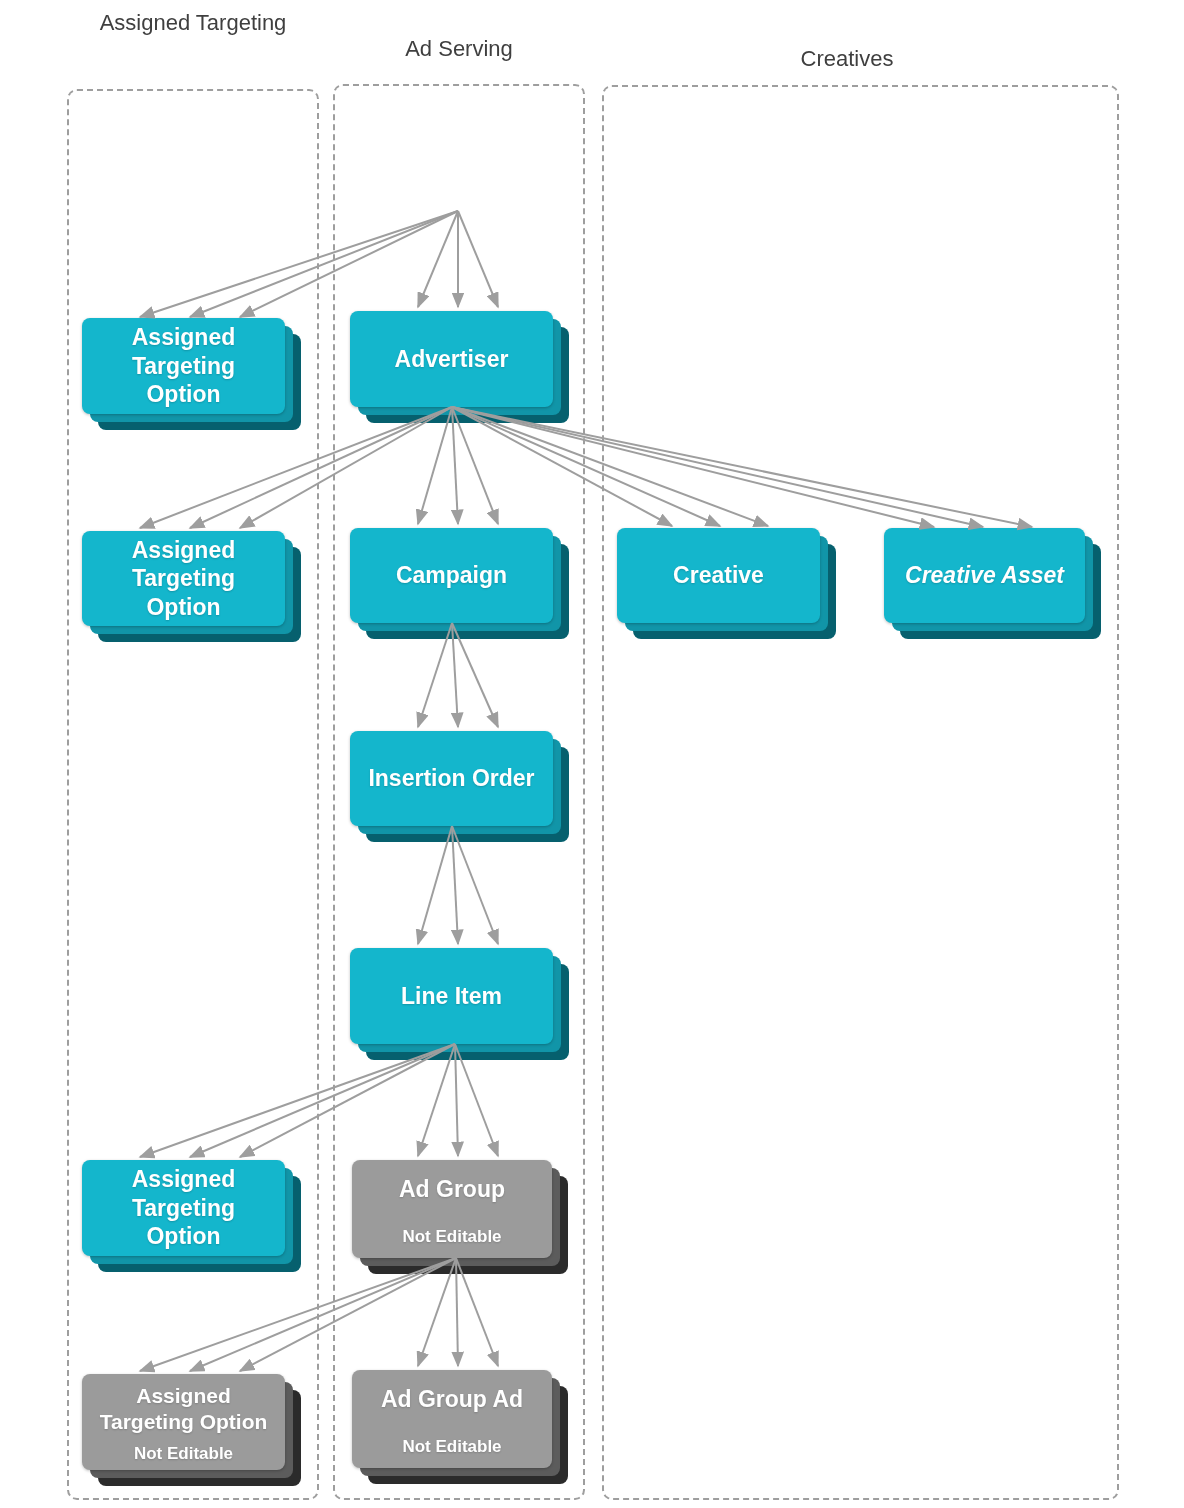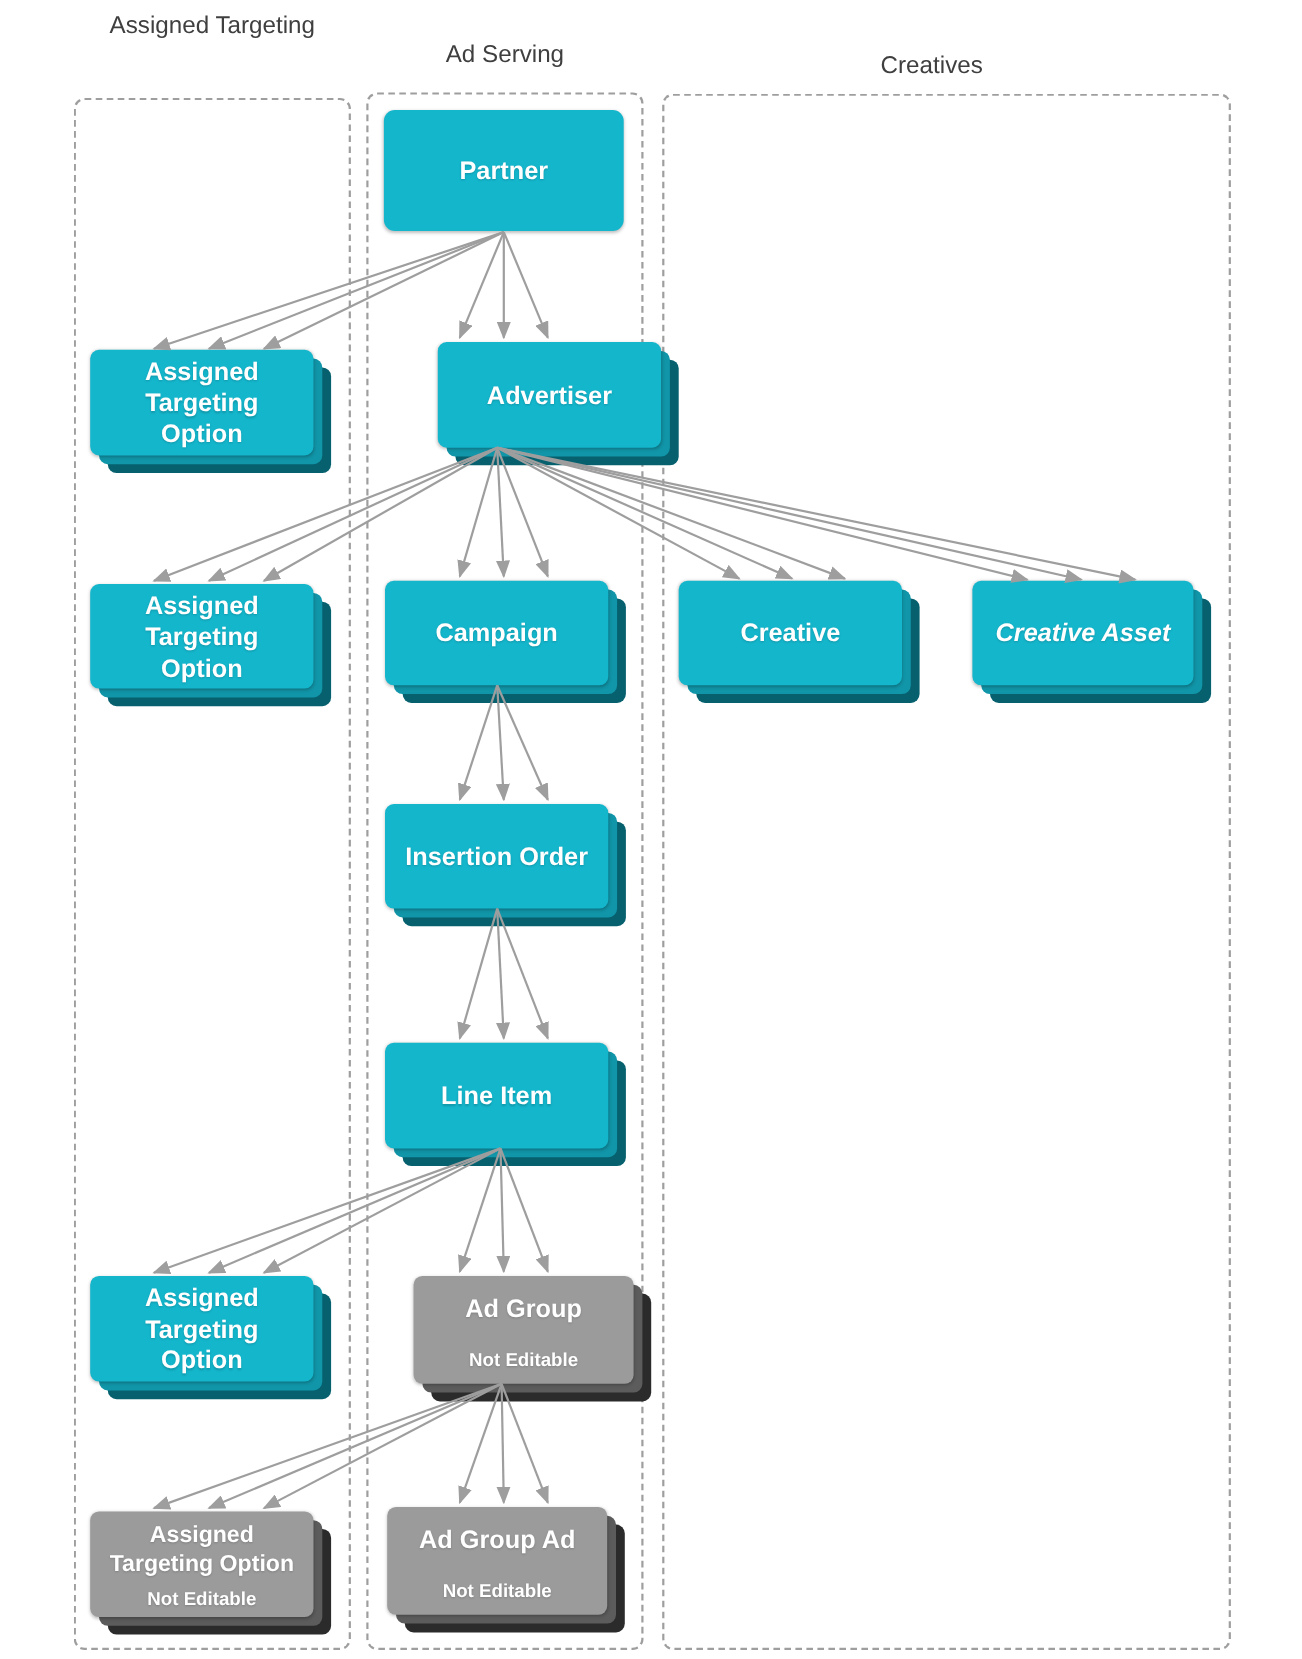--- a/index.html
+++ b/index.html
@@ -61,35 +61,30 @@
 <div id="canvas">
 
   <div class="col-header" style="left:93px;top:10px;width:200px;">Assigned Targeting</div>
   <div class="col-header" style="left:333px;top:36px;width:252px;">Ad Serving</div>
   <div class="col-header" style="left:602px;top:46px;width:490px;">Creatives</div>
 
   <div class="panel" style="left:67px;top:89px;width:252px;height:1411px;"></div>
   <div class="panel" style="left:333px;top:84px;width:252px;height:1416px;"></div>
   <div class="panel" style="left:602px;top:85px;width:517px;height:1415px;"></div>
 
-  <div class="node cyan single" style="left:349px;top:100px;width:218px;height:110px;">
-    <div class="face">
-      <span class="lbl">Partner</span>
-    </div>
-  </div>
 
   <div class="node cyan wrap3" style="left:82px;top:318px;width:203px;height:96px;">
     <div class="layer l3"></div>
     <div class="layer l2"></div>
     <div class="face">
       <span class="lbl">Assigned Targeting Option</span>
     </div>
   </div>
 
-  <div class="node cyan" style="left:350px;top:311px;width:203px;height:96px;margin-left:48px;">
+  <div class="node cyan" style="left:350px;top:311px;width:203px;height:96px;">
     <div class="layer l3"></div>
     <div class="layer l2"></div>
     <div class="face">
       <span class="lbl">Advertiser</span>
     </div>
   </div>
 
   <div class="node cyan wrap3" style="left:82px;top:531px;width:203px;height:95px;">
     <div class="layer l3"></div>
     <div class="layer l2"></div>
@@ -139,21 +134,21 @@
   </div>
 
   <div class="node cyan wrap3" style="left:82px;top:1160px;width:203px;height:96px;">
     <div class="layer l3"></div>
     <div class="layer l2"></div>
     <div class="face">
       <span class="lbl">Assigned Targeting Option</span>
     </div>
   </div>
 
-  <div class="node gray has-sub" style="left:352px;top:1160px;width:200px;height:98px;margin-left:24px;">
+  <div class="node gray has-sub" style="left:352px;top:1160px;width:200px;height:98px;">
     <div class="layer l3"></div>
     <div class="layer l2"></div>
     <div class="face">
       <span class="lbl">Ad Group</span>
       <span class="sub">Not Editable</span>
     </div>
   </div>
 
   <div class="node gray has-sub ato-gray" style="left:82px;top:1374px;width:203px;height:96px;">
     <div class="layer l3"></div>

